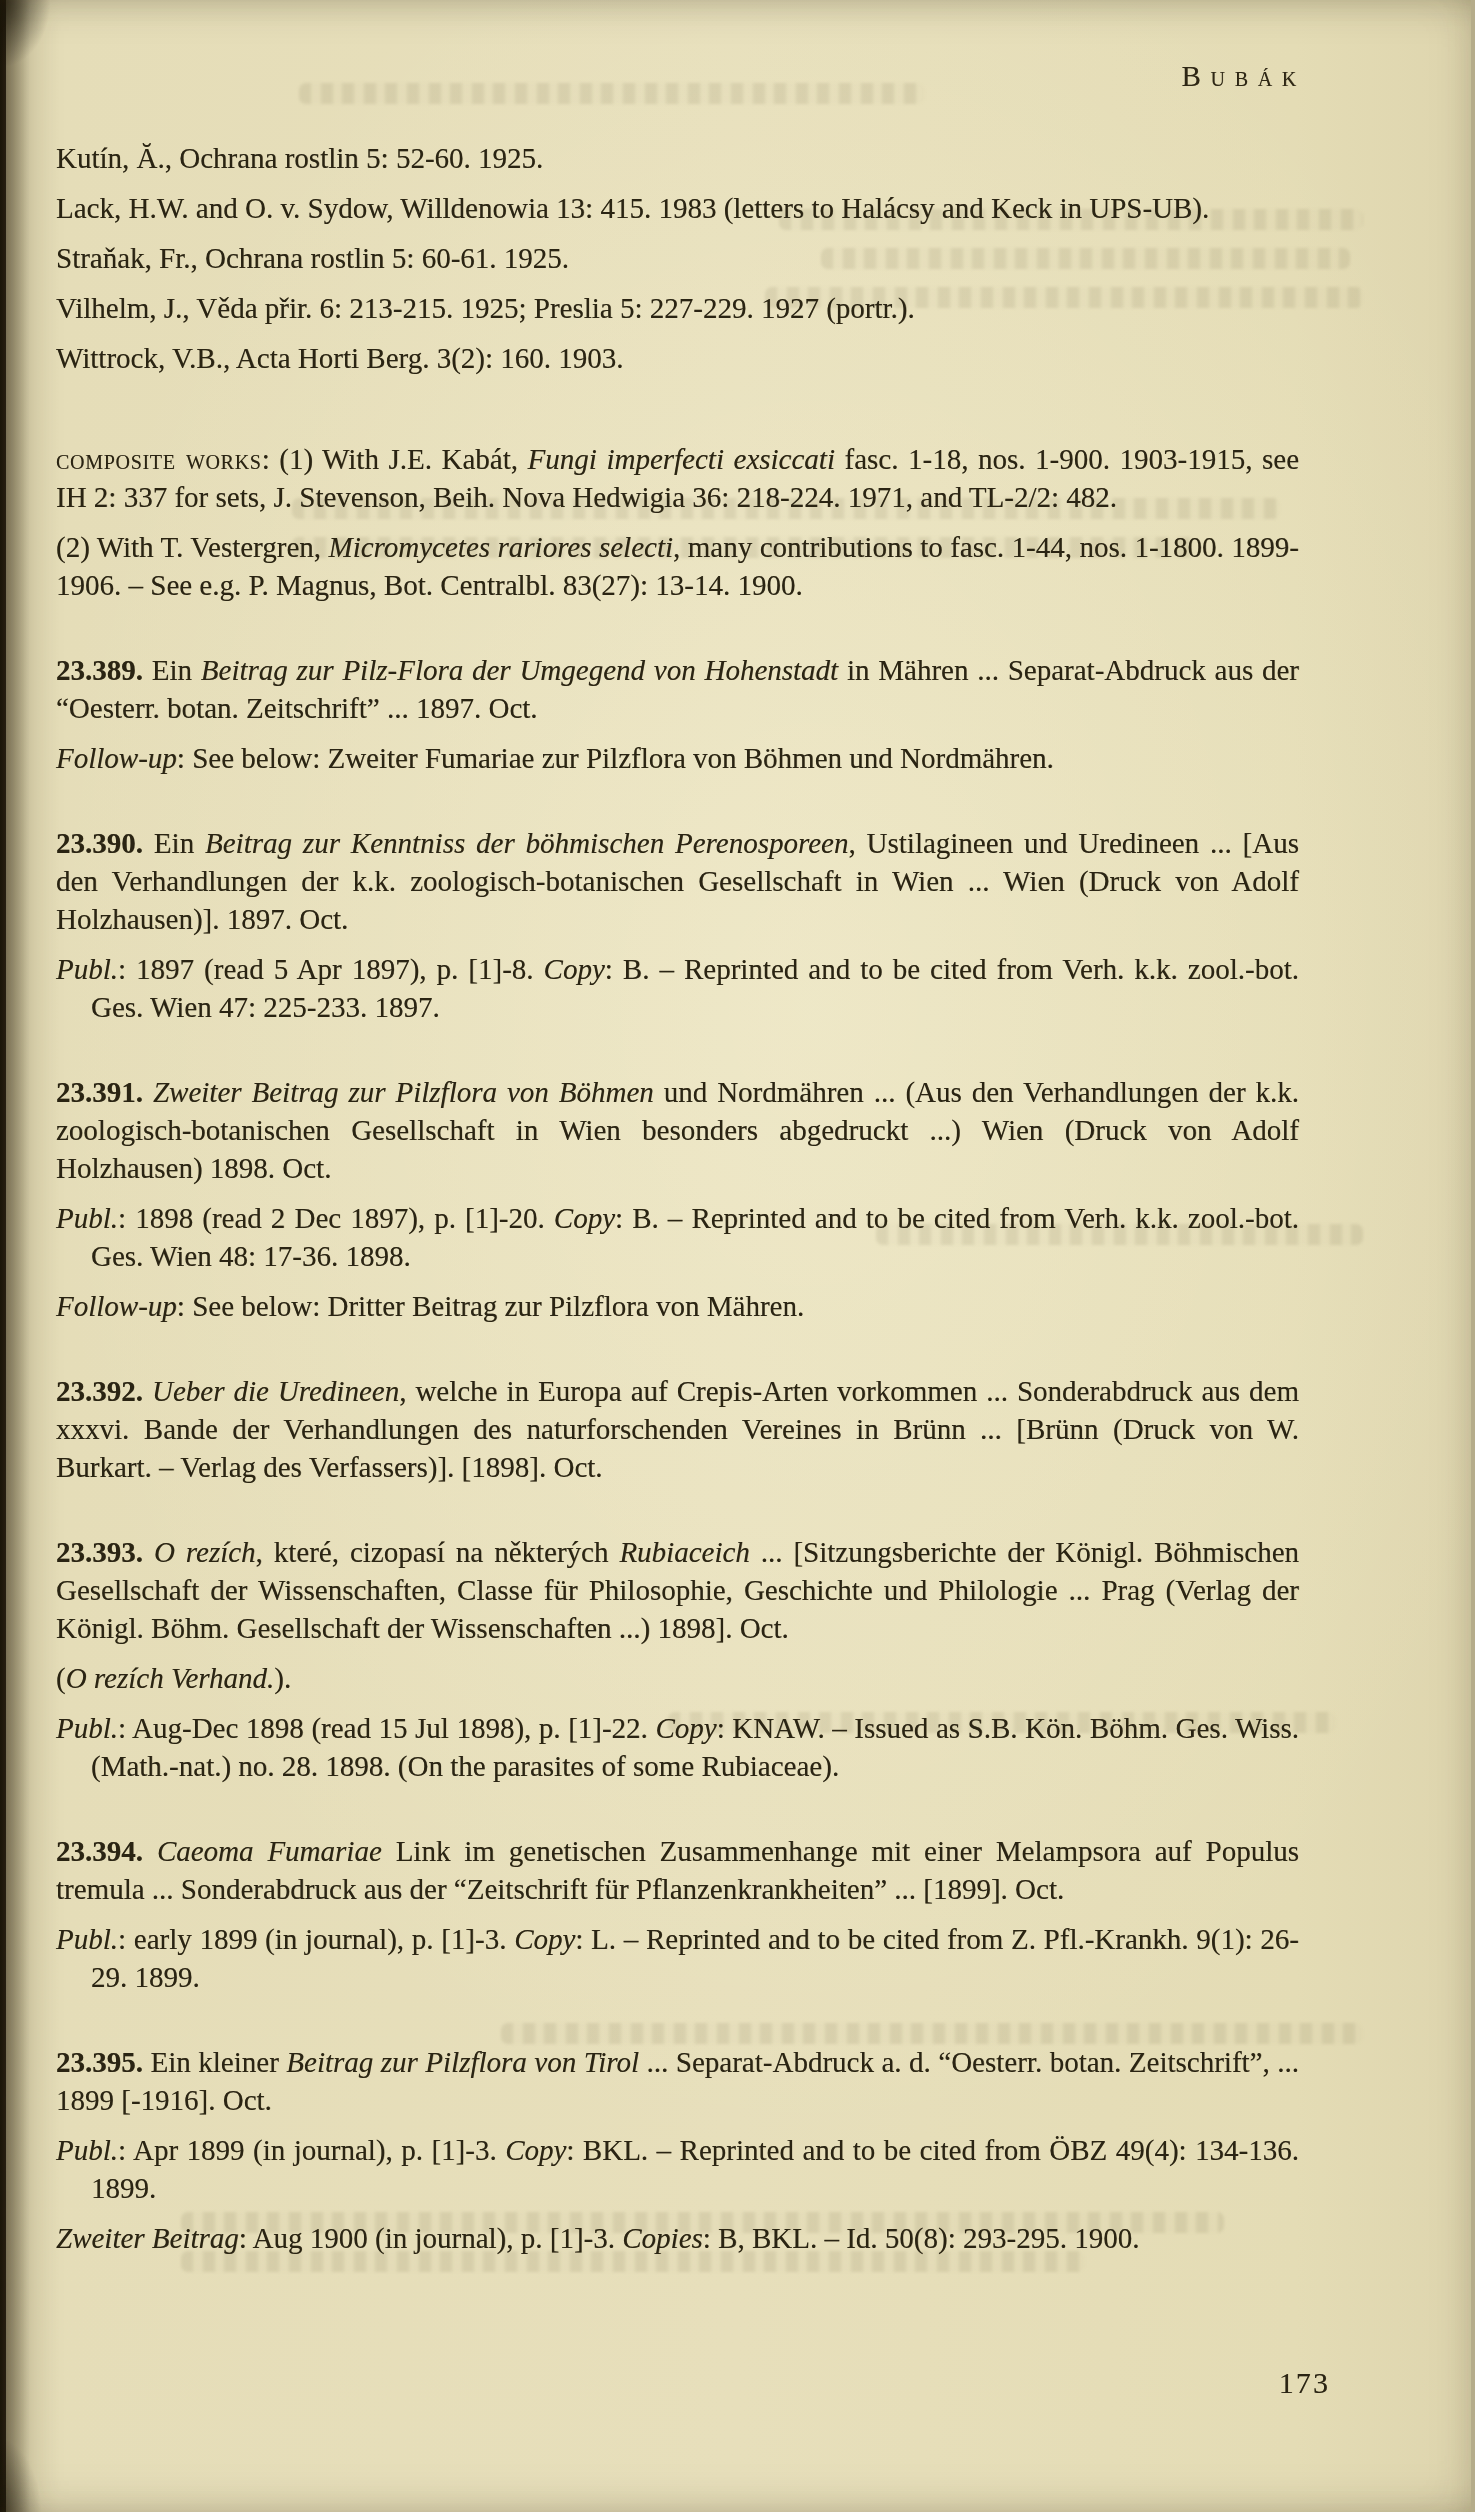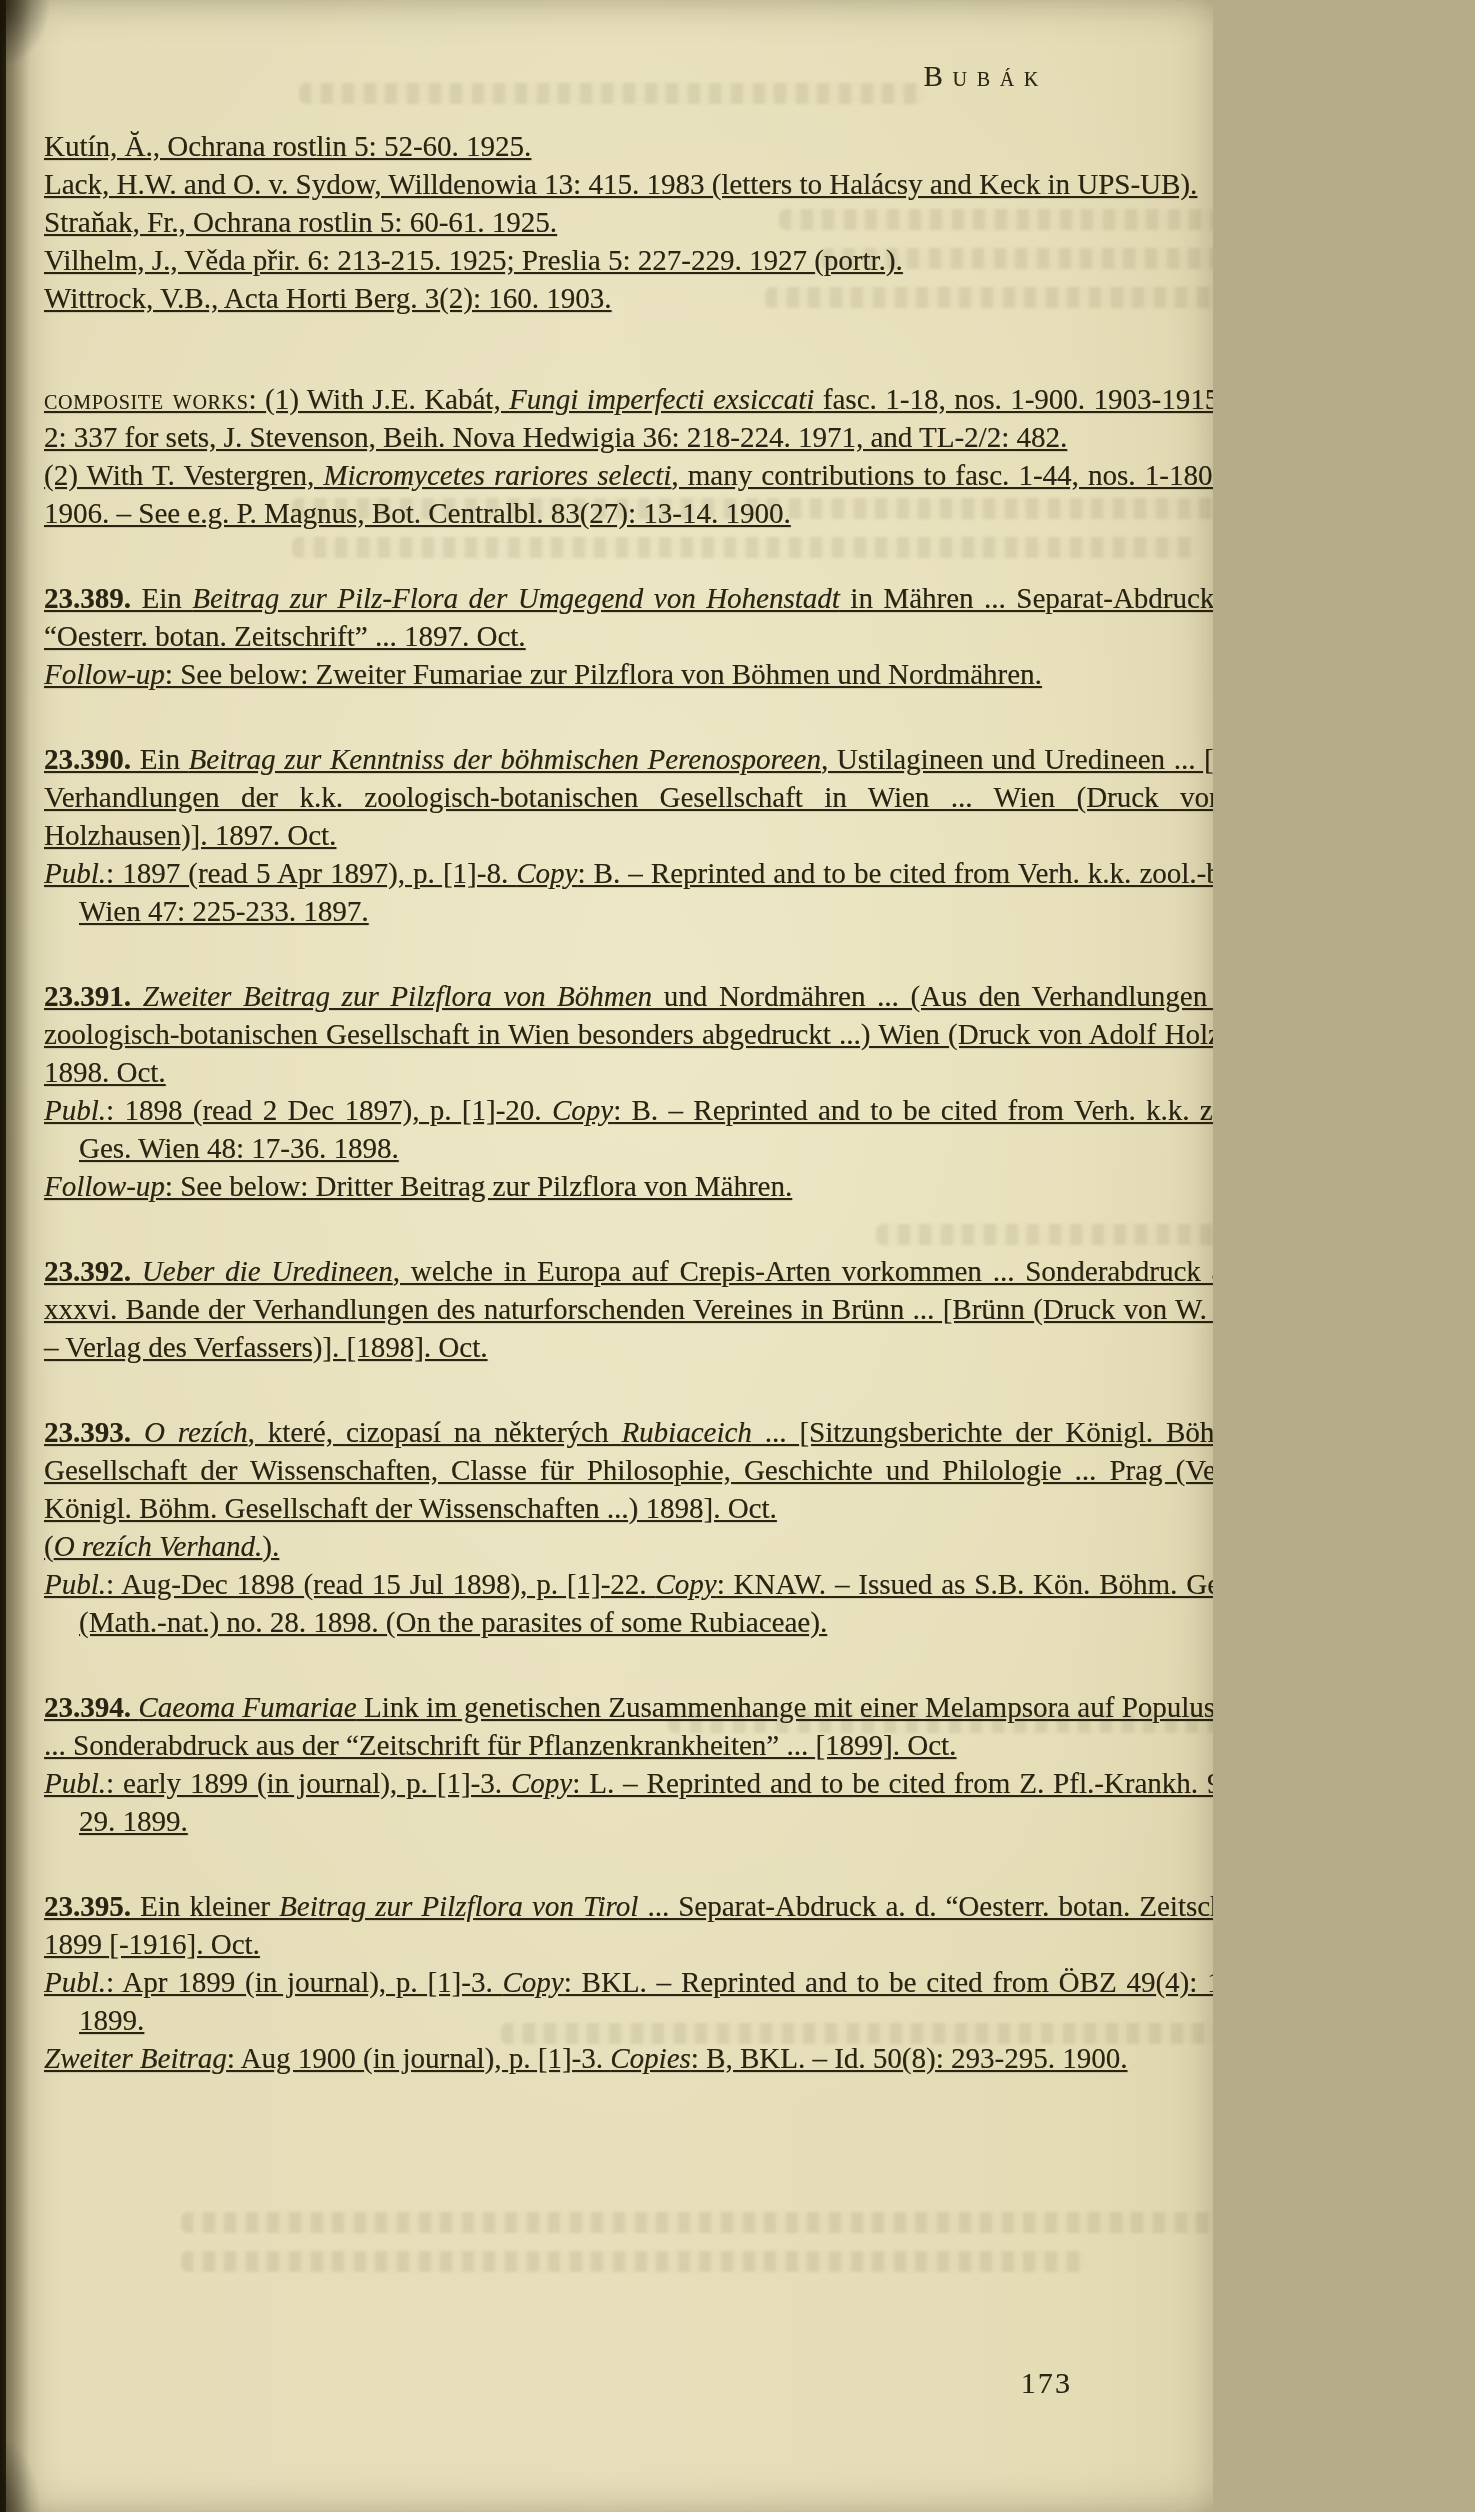--- a/index.html
+++ b/index.html
@@ -1,18 +1,18 @@
 <!DOCTYPE html>
 <html style="font-size:11px"><head>
 <meta charset="utf-8">
 <style>
   html, body { margin: 0; padding: 0; background: #b5ac8a; }
   .page {
     position: relative;
-    width: 1213px;
+    width: 1471px;
     height: 2512px;
     background:
       radial-gradient(ellipse 1113px 1669px at 55% 40%, rgba(255,252,228,0.30), rgba(255,252,228,0) 70%),
       linear-gradient(90deg, #d9d0a9 0%, #e5ddb8 4%, #e7dfbb 50%, #e4dcb5 88%, #ded5ae 100%);
     overflow: hidden;
     font-family: "Liberation Serif", "DejaVu Serif", serif;
     color: #2a2413;
   }
   .vignette {
     position: absolute; inset: 0; pointer-events: none;
@@ -51,21 +51,21 @@
     font-size: 29px; font-variant: small-caps; letter-spacing: 9.7px;
     color: #2e2715;
     text-shadow: 0.3px 0.3px 0.6px rgba(52,42,20,0.45);
   }
   .content {
     position: absolute; left: 44px; top: 127px; width: 1267px;
     font-size: 29px; line-height: 38px;
     text-align: justify;
     text-shadow: 0.3px 0.3px 0.6px rgba(52,42,20,0.45);
   }
-  .content p { margin: 0; text-decoration: underline; }
+  .content p { margin: 12px; }
   .para.hang { padding-left: 35px; text-indent: -35px; }
   .block { margin-top: 47px; }
   .block-composite { margin-top: 63px; }
   .seg-n { font-style: normal; }
   .seg-i { font-style: italic; }
   .seg-b { font-weight: bold; }
   .seg-sc { font-variant: small-caps; letter-spacing: 0.7px; }
   .page-number {
     position: absolute; top: 2366px; right: 141px;
     font-size: 30px; letter-spacing: 2.1px; color: #2a2413;

